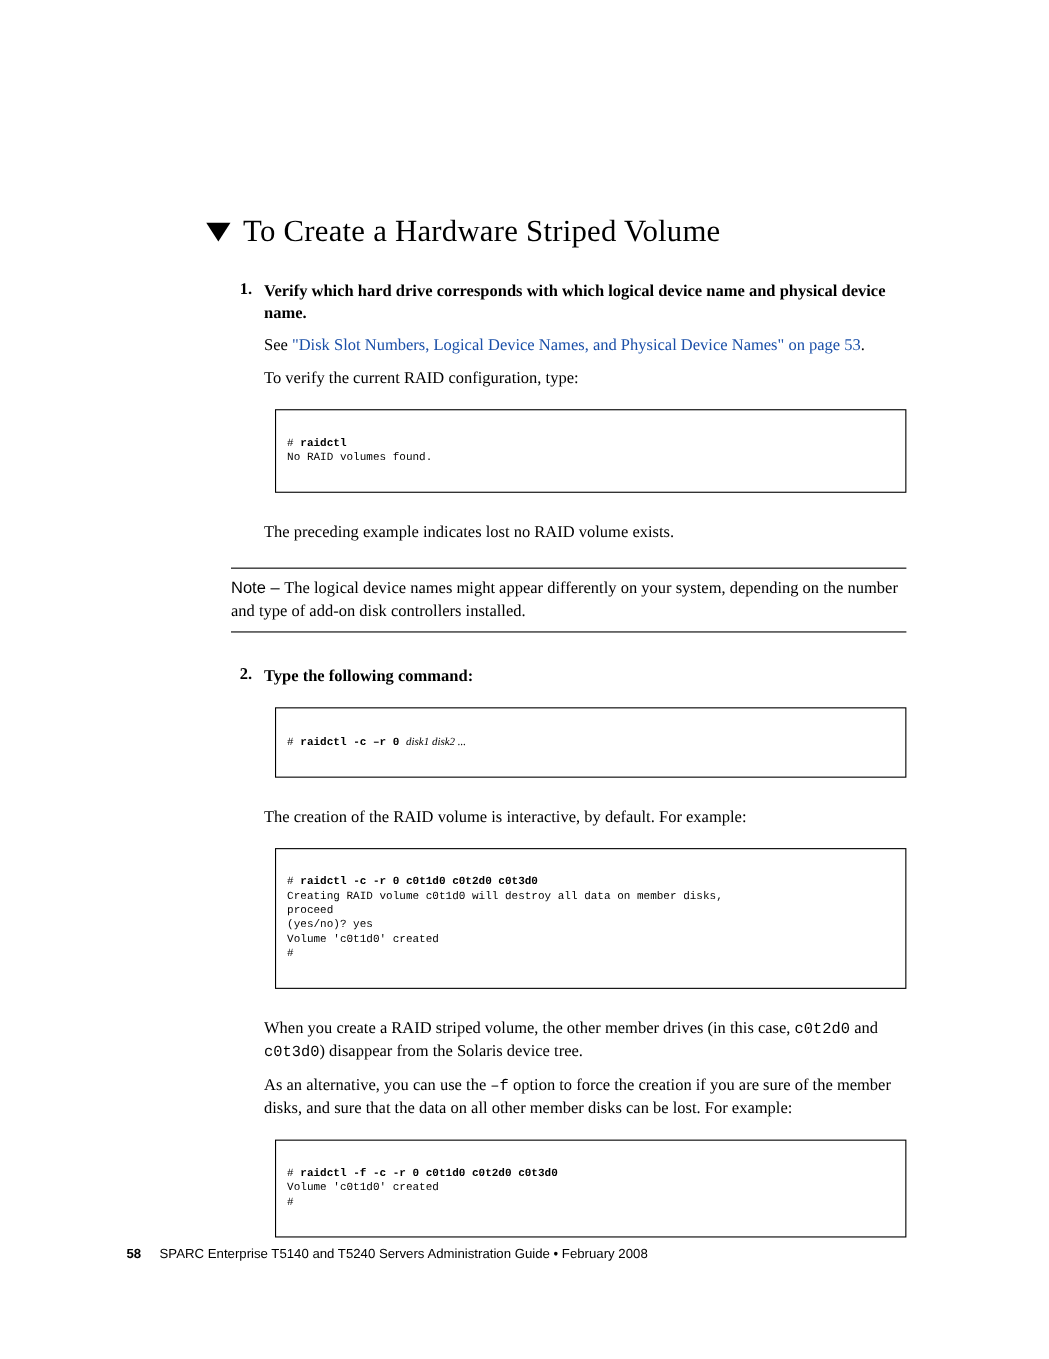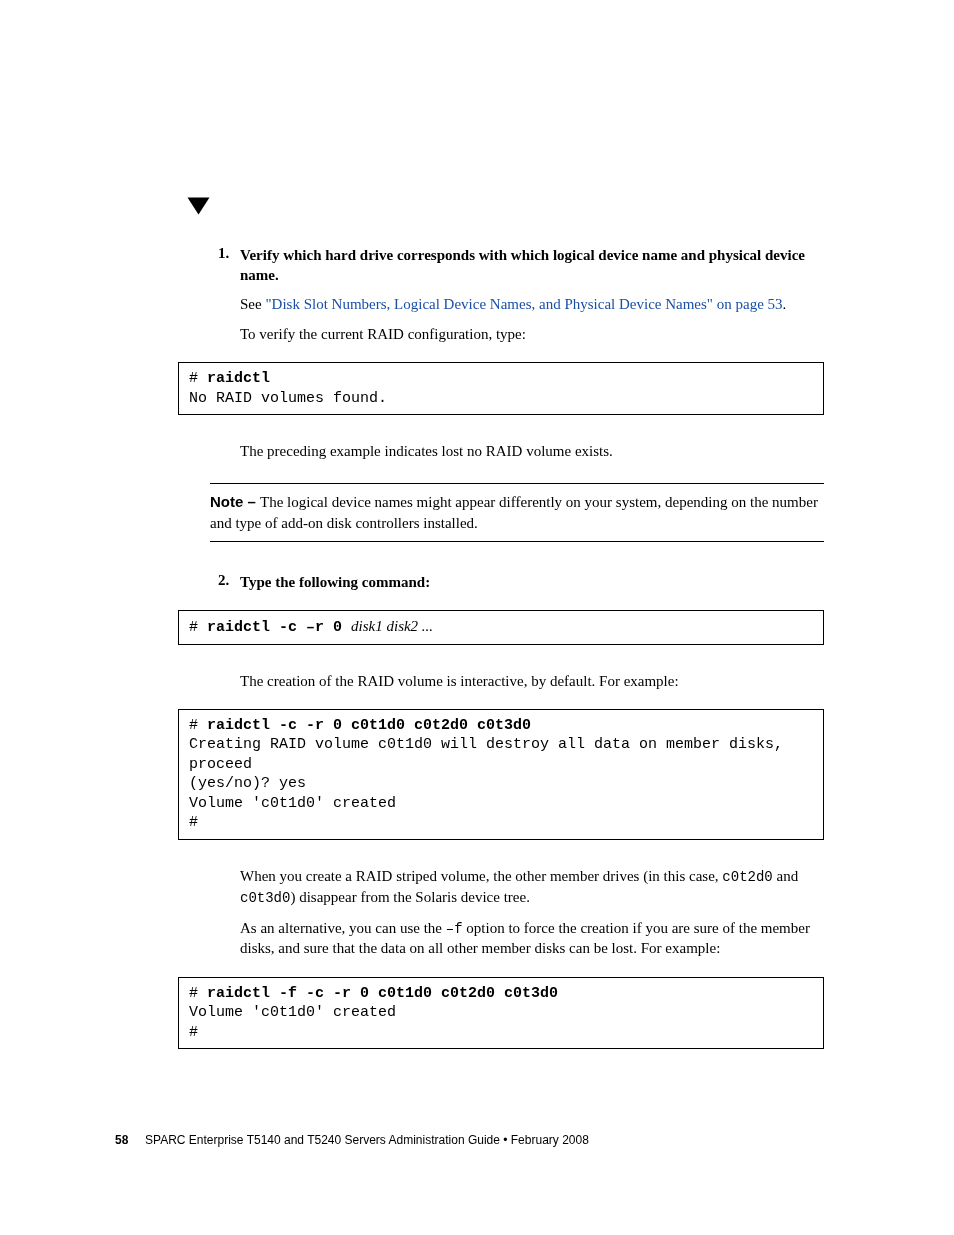--- a/index.html
+++ b/index.html
@@ -57,26 +57,26 @@
       margin-left: 110px;
       font-size: 15px;
       line-height: 1.35;
       margin-top: 8px;
     }
     .link {
       color: #1a4fa8;
     }
     .code-box {
       border: 1px solid #000;
-      margin-left: 48px;
+      margin-left: 120px;
       margin-right: 0;
       margin-top: 18px;
-      padding: 6px 10px;
+      padding: 24px 10px;
       font-family: 'Courier New', Courier, monospace;
-      font-size: 15px;
+      font-size: 10px;
       line-height: 1.3;
       white-space: pre-wrap;
     }
     .code-bold {
       font-weight: 700;
     }
     .code-italic {
       font-style: italic;
       font-family: Palatino, 'Palatino Linotype', Georgia, serif;
     }
@@ -84,21 +84,21 @@
       border-top: 1px solid #000;
       border-bottom: 1px solid #000;
       margin-left: 80px;
       margin-top: 22px;
       padding: 8px 0;
       font-size: 15px;
       line-height: 1.35;
     }
     .note-label {
       font-family: Helvetica, Arial, sans-serif;
-      font-weight: 700;
+      font-weight: 400;
       font-size: 15px;
     }
     .mono-inline {
       font-family: 'Courier New', Courier, monospace;
       font-size: 14px;
       text-align: right;
     }
     .footer {
       position: absolute;
       bottom: 88px;
@@ -109,20 +109,21 @@
     }
     .footer-page {
       font-weight: 700;
     }
   </style>
 </head>
 <body>
 
 <div class="heading-row">
   <div class="triangle"></div>
+  <div class="h1">To Create a Hardware Striped Volume</div>
 </div>
 
 <div class="step-row">
   <div class="step-num">1.</div>
   <div class="step-text">Verify which hard drive corresponds with which logical device name and physical device name.</div>
 </div>
 
 <div class="body-text" style="margin-top:8px;">
   <span>See </span><span class="link">"Disk Slot Numbers, Logical Device Names, and Physical Device Names" on page 53</span><span>.</span>
 </div>

